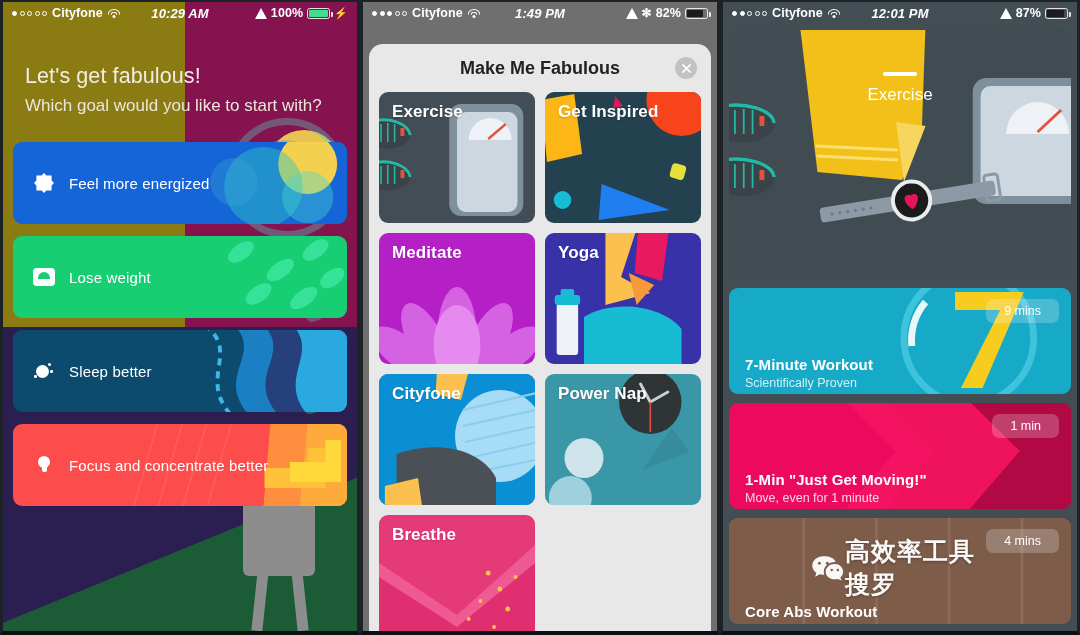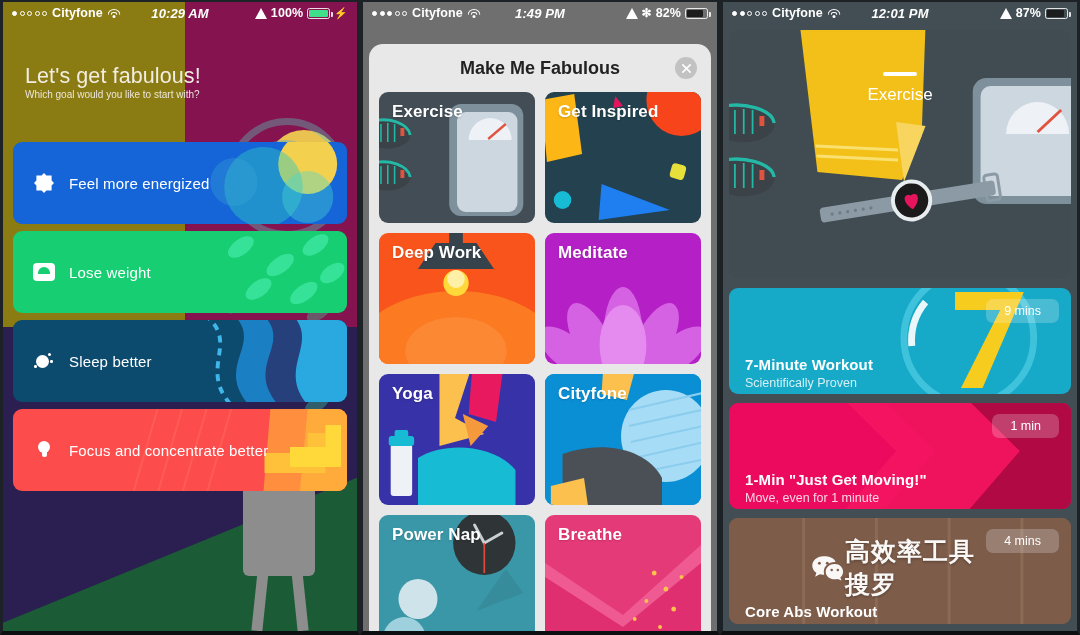--- a/index.html
+++ b/index.html
@@ -55,24 +55,24 @@
   .s1-person .l2 { position:absolute; right:20px; bottom:0; width:11px; height:70px;
                    background:#8d8d8d; transform:rotate(-6deg); }
   .s1-sun { position:absolute; right:16px; top:128px; width:74px; height:74px;
             border-radius:50%; background:#f3d14f; opacity:.92; }
   .s1-rings { position:absolute; right:6px; top:112px; width:150px; height:140px; opacity:.38; }
   .s1-rings i { position:absolute; border-radius:50%; border:7px solid #56c8c0; }
   .s1-leafpat { position:absolute; right:0; top:280px; width:150px; height:160px; opacity:.45; }
 
   .s1-head { position:absolute; left:22px; top:62px; z-index:10; }
   .s1-title { color:#f2ede2; font-size:21.5px; font-weight:400; letter-spacing:.1px; }
-  .s1-sub { color:#ece6da; font-size:10px; font-weight:400; margin-top:0; }
+  .s1-sub { color:#ece6da; font-size:17px; font-weight:400; margin-top:7px; }
 
   .goals { position:absolute; left:10px; right:10px; top:140px; z-index:10;
-           display:flex; flex-direction:column; gap:7px; }
+           display:flex; flex-direction:column; gap:12px; }
   .goal { position:relative; height:82px; border-radius:9px; overflow:hidden;
           display:flex; align-items:center; padding:0 20px; }
   .goal .glabel { color:#fff; font-size:15px; font-weight:400; letter-spacing:.15px;
                   position:relative; z-index:3; margin-left:14px; }
   .goal .gicon { position:relative; z-index:3; width:22px; height:22px;
                  display:flex; align-items:center; justify-content:center; }
   .goal .art { position:absolute; inset:0; z-index:1; overflow:hidden; }
 
   .icon-sun { width:20px; height:20px; position:relative; }
   .icon-sun::before { content:""; position:absolute; left:4px; top:4px; width:12px; height:12px;
@@ -356,33 +356,20 @@
               <path d="M-4 8 L30 2 L38 62 L2 70 Z" fill="#fcb716"></path>
               <path d="M58 92 L128 118 L55 128 Z" fill="#1f7ef0"></path>
               <circle cx="18" cy="108" r="9" fill="#17bcd4"></circle>
               <rect x="129" y="72" width="15" height="15" rx="4" fill="#e8e03a" transform="rotate(16 136 79)"></rect>
               <path d="M72 4 L80 14 L70 16 Z" fill="#e5145d"></path>
             </svg>
           </div>
           <span class="tlabel">Get Inspired</span>
         </div>
 
-        <div class="tile" style="background:#f8541b">
-          <div class="art">
-            <svg viewBox="0 0 160 131" width="100%" height="100%" preserveAspectRatio="none">
-              <ellipse cx="80" cy="128" rx="110" ry="70" fill="#fc7a22"></ellipse>
-              <rect x="72" y="-4" width="14" height="18" fill="#36424c"></rect>
-              <path d="M40 36 L118 36 L100 10 L58 10 Z" fill="#36424c"></path>
-              <circle cx="79" cy="50" r="13" fill="#ffd83a"></circle>
-              <circle cx="79" cy="46" r="9" fill="#fff0a8"></circle>
-              <ellipse cx="79" cy="118" rx="52" ry="34" fill="#fd9442" opacity=".55"></ellipse>
-            </svg>
-          </div>
-          <span class="tlabel">Deep Work</span>
-        </div>
 
         <div class="tile" style="background:#b520c6">
           <div class="art">
             <svg viewBox="0 0 160 131" width="100%" height="100%" preserveAspectRatio="none">
               <g fill="#d96ae6" opacity=".9">
                 <ellipse cx="80" cy="102" rx="20" ry="48"></ellipse>
                 <ellipse cx="48" cy="108" rx="18" ry="42" transform="rotate(-28 48 108)"></ellipse>
                 <ellipse cx="112" cy="108" rx="18" ry="42" transform="rotate(28 112 108)"></ellipse>
                 <ellipse cx="22" cy="118" rx="16" ry="34" transform="rotate(-52 22 118)"></ellipse>
                 <ellipse cx="138" cy="118" rx="16" ry="34" transform="rotate(52 138 118)"></ellipse>

